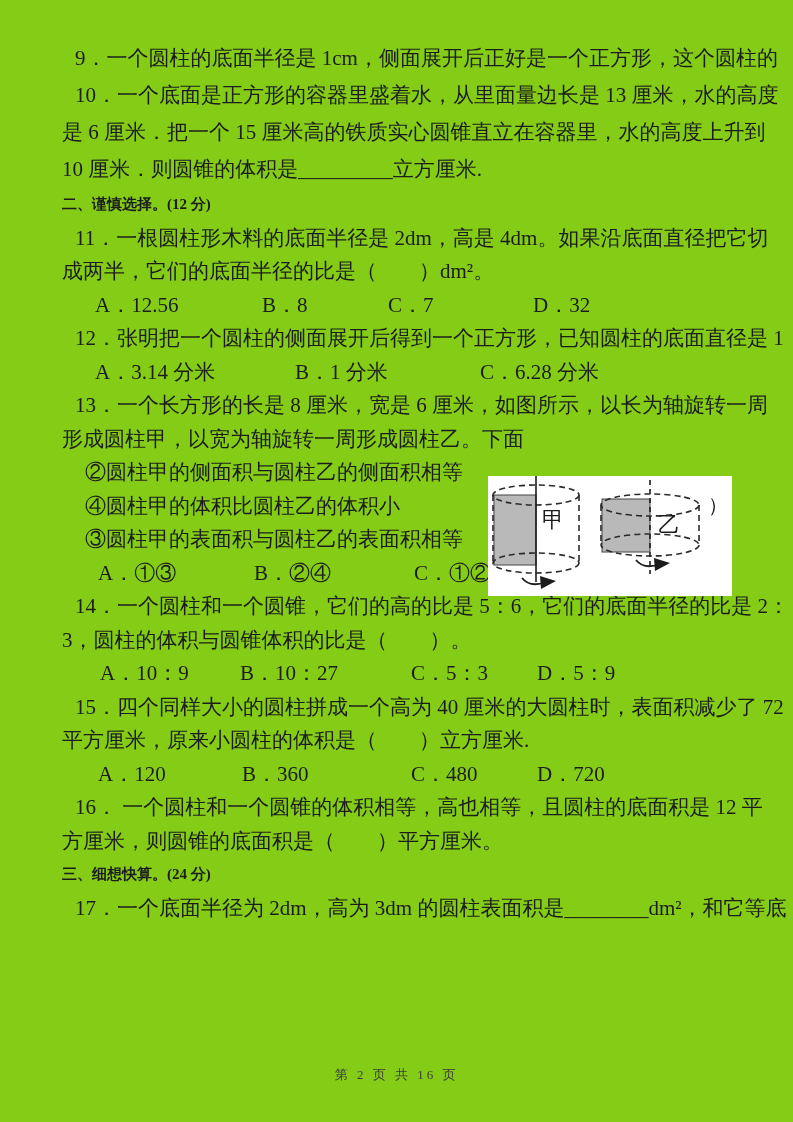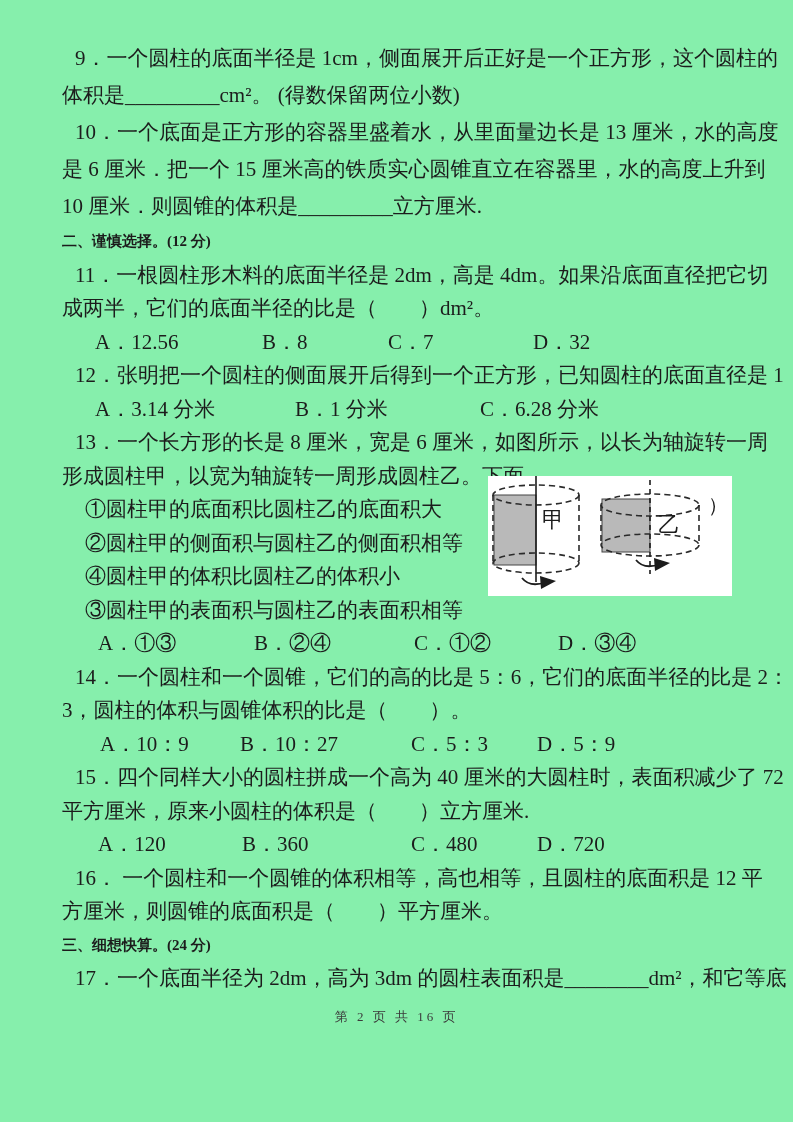--- a/index.html
+++ b/index.html
@@ -1,21 +1,21 @@
 <!DOCTYPE html>
 <html><head>
 <meta charset="utf-8">
 <style>
   * { box-sizing: border-box; margin: 0; padding: 0; }
   html, body { background: #ffffff; }
   .page {
     position: relative;
     width: 793px;
     height: 1122px;
-    background: #86efac;
+    background: #84cc16;
     color: #1c1c1c;
     font-family: "Liberation Serif", "DejaVu Serif", serif;
     overflow: hidden;
   }
   .content {
     position: absolute;
     left: 62px;
     top: 40px;
     width: 676px;
     font-size: 21px;
@@ -33,36 +33,35 @@
     left: 480px;
     top: 474px;
     width: 252px;
     height: 126px;
   }
   .figure svg { display: block; }
   .footer {
     position: absolute;
     left: 0;
     right: 0;
-    top: 1008px;
+    top: 1066px;
     text-align: center;
     font-size: 13px;
     color: #3b3b3b;
     letter-spacing: 3px;
     font-family: "Liberation Serif", "DejaVu Serif", serif;
   }
 </style>
 </head>
 <body>
 
 <div class="page">
   <div class="content">
 
     <div class="line tall q-first">9．一个圆柱的底面半径是 1cm，侧面展开后正好是一个正方形，这个圆柱的</div>
-    <div class="line tall">体积是_________cm²。 (得数保留两位小数)</div>
 
     <div class="line tall q-first">10．一个底面是正方形的容器里盛着水，从里面量边长是 13 厘米，水的高度</div>
     <div class="line tall">是 6 厘米．把一个 15 厘米高的铁质实心圆锥直立在容器里，水的高度上升到</div>
     <div class="line tall">10 厘米．则圆锥的体积是_________立方厘米.</div>
 
     <div class="line sec">二、谨慎选择。(12 分)</div>
 
     <div class="line q-first">11．一根圆柱形木料的底面半径是 2dm，高是 4dm。如果沿底面直径把它切</div>
     <div class="line">成两半，它们的底面半径的比是（　　）dm²。</div>
     <div class="line opt-row">
@@ -74,21 +73,20 @@
 
     <div class="line q-first">12．张明把一个圆柱的侧面展开后得到一个正方形，已知圆柱的底面直径是 1</div>
     <div class="line opt-row">
       <span style="left:33px">A．3.14 分米</span>
       <span style="left:233px">B．1 分米</span>
       <span style="left:418px">C．6.28 分米</span>
     </div>
 
     <div class="line q-first">13．一个长方形的长是 8 厘米，宽是 6 厘米，如图所示，以长为轴旋转一周</div>
     <div class="line">形成圆柱甲，以宽为轴旋转一周形成圆柱乙。下面</div>
-    <div class="line item">①圆柱甲的底面积比圆柱乙的底面积大</div>
     <div class="line item">②圆柱甲的侧面积与圆柱乙的侧面积相等</div>
     <div class="line item">④圆柱甲的体积比圆柱乙的体积小</div>
     <div class="line item">③圆柱甲的表面积与圆柱乙的表面积相等</div>
     <div class="line opt-row">
       <span style="left:36px">A．①③</span>
       <span style="left:192px">B．②④</span>
       <span style="left:352px">C．①②</span>
       <span style="left:496px">D．③④</span>
     </div>
 

